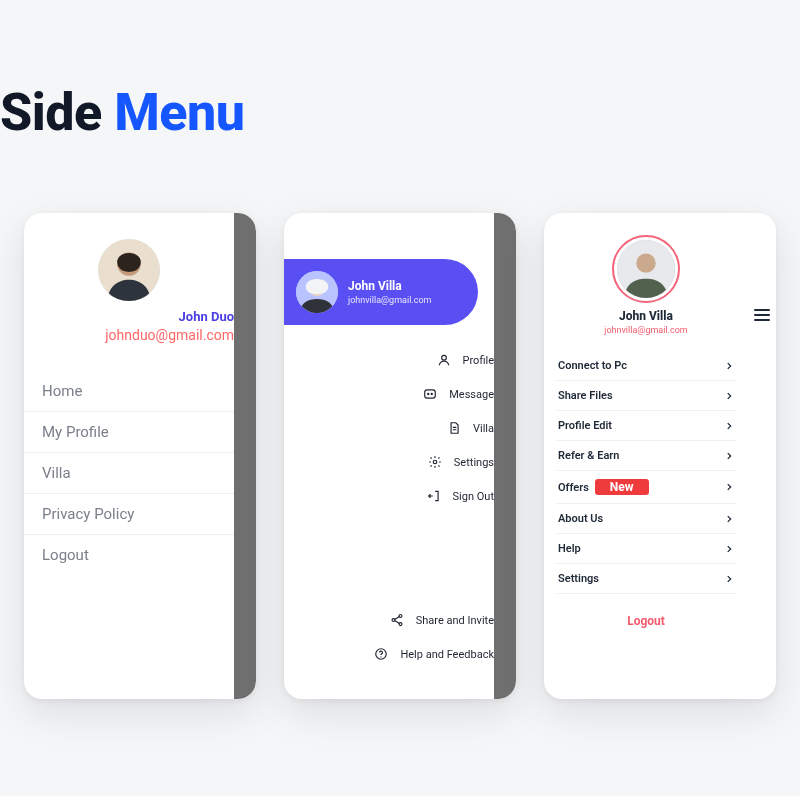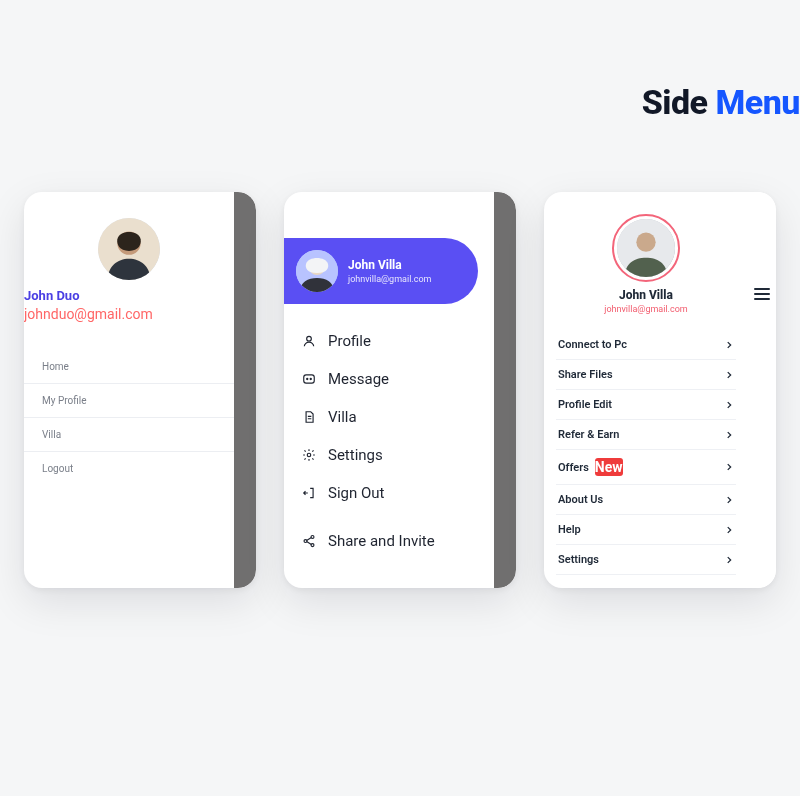--- a/index.html
+++ b/index.html
@@ -5,41 +5,40 @@
   * { margin: 0; padding: 0; box-sizing: border-box; }
   body {
     width: 800px;
     height: 796px;
     background: #f5f6f7;
     font-family: -apple-system, BlinkMacSystemFont, "Segoe UI", Roboto, Arial, sans-serif;
     position: relative;
     overflow: hidden;
   }
   .page-title {
-    text-align: right;
-    font-size: 34px;
+    text-align: left;
+    font-size: 52px;
     font-weight: 800;
     padding-top: 82px;
     letter-spacing: -0.5px;
-    padding-left: 16px;
   }
   .page-title .dark { color: #111827; }
   .page-title .blue { color: #1556ff; }
 
   .showcase {
     display: flex;
     justify-content: center;
     gap: 28px;
     margin-top: 70px;
     padding: 0 12px;
   }
 
   .phone {
     width: 232px;
-    height: 396px;
+    height: 486px;
     background: #fff;
     border-radius: 18px;
     box-shadow: 0 14px 40px rgba(10,14,30,.10), 0 2px 6px rgba(10,14,30,.06);
     position: relative;
     overflow: hidden;
     flex: 0 0 auto;
     display: flex;
   }
   .drawer {
     flex: 1 1 auto;
@@ -55,34 +54,34 @@
     border-bottom-right-radius: 18px;
   }
   .sidebar.slim { width: 28px; background:#fff; display:flex; align-items:flex-start; justify-content:center; padding-top:96px; }
   .hamburger { width:16px; height:12px; position:relative; }
   .hamburger span { position:absolute; left:0; right:0; height:2px; background:#1f2937; border-radius:2px; }
   .hamburger span:nth-child(1){top:0;}
   .hamburger span:nth-child(2){top:5px;}
   .hamburger span:nth-child(3){top:10px;}
 
   
-  .p1-header { text-align:left; padding: 26px 0 10px; }
+  .p1-header { text-align:right; padding: 26px 0 10px; }
   .avatar {
     width: 62px; height: 62px; border-radius: 50%;
     background: linear-gradient(135deg,#e5e7eb,#d1d5db);
     margin: 0 auto 8px;
     display:flex; align-items:center; justify-content:center;
     overflow:hidden;
   }
   .avatar svg { width:100%; height:100%; display:block; }
   .p1-name { color:#4a3fe3; font-weight:700; font-size:13px; }
   .p1-email { color:#f66; font-size:14px; margin-top:3px; }
   .p1-list { margin-top: 18px; }
   .p1-item {
-    font-size:10px; color:#7a7f89;
+    font-size:15px; color:#7a7f89;
     padding: 11px 18px;
     border-bottom: 1px solid #eceef2;
     cursor:pointer;
   }
   .p1-item:last-child { border-bottom:none; }
 
   
   .p2-profile {
     margin: 46px 0 0 0;
     background:#5a4ff3;
@@ -96,23 +95,24 @@
   .p2-profile .mini-av {
     width:42px; height:42px; border-radius:50%;
     background: linear-gradient(135deg,#c7d2fe,#a5b4fc);
     overflow:hidden; flex:0 0 auto;
   }
   .p2-name { font-weight:700; font-size:12px; }
   .p2-email { font-size:9px; opacity:.85; margin-top:2px; }
   .p2-list { margin-top: 18px; padding-left: 18px; }
   .p2-item {
     display:flex; align-items:center; gap:12px;
-    font-size:15px; color:#1f2430;
+    font-size:11px; color:#1f2430;
     padding: 10px 0;
     cursor:pointer;
+    justify-content:flex-end;
   }
   .p2-icon { width:14px; height:14px; color:#1f2430; flex:0 0 auto; }
   .p2-bottom { margin-top:auto; padding: 0 0 28px 18px; }
 
   
   .p3-header { text-align:center; padding: 22px 0 6px; }
   .p3-avatar-ring {
     width:68px; height:68px; border-radius:50%;
     border: 2px solid #f3657a;
     padding:3px; margin:0 auto 6px;
@@ -130,22 +130,22 @@
     display:flex; align-items:center; justify-content:space-between;
     font-size:11px; color:#1f2937; font-weight:600;
     padding: 8px 2px;
     border-bottom: 1px solid #eef0f4;
     cursor:pointer;
     gap:44px;
   }
   .p3-item .left { display:flex; align-items:center; gap:6px; }
   .badge-new {
     background:#ef3b3b; color:#fff;
-    font-size:14px; font-weight:700;
-    padding:1px 0; border-radius:3px;
+    font-size:12px; font-weight:700;
+    padding:1px 15px; border-radius:3px;
   }
   .chev { color:#1f2937; }
   .p3-logout {
     text-align:center; color:#f25c6e; font-weight:700;
     font-size:12px; padding: 20px 0 0;
   }
 </style>
 </head>
 <body>
 
@@ -166,20 +166,21 @@
             <path d="M20 22c2-10 22-10 24 0 1 5-2 12-12 12s-13-7-12-12z" fill="#2c241c"></path>
           </svg>
         </div>
         <div class="p1-name">John Duo</div>
         <div class="p1-email">johnduo@gmail.com</div>
       </div>
       <div class="p1-list">
         <div class="p1-item"><span>Home</span></div>
         <div class="p1-item"><span>My Profile</span></div>
         <div class="p1-item"><span>Villa</span></div>
+        <div class="p1-item"><span>Privacy Policy</span></div>
         <div class="p1-item"><span>Logout</span></div>
       </div>
     </div>
     <div class="sidebar"></div>
   </div>
 
   <div class="phone">
     <div class="drawer">
       <div class="p2-profile">
         <div class="mini-av">
@@ -236,20 +237,28 @@
       <div class="p2-bottom">
         <div class="p2-item">
           <svg class="p2-icon" viewBox="0 0 24 24" fill="none" stroke="currentColor" stroke-width="2">
               <circle cx="18" cy="5" r="2.5"></circle>
               <circle cx="6" cy="12" r="2.5"></circle>
               <circle cx="18" cy="19" r="2.5"></circle>
               <path d="M8 11l8-5M8 13l8 5"></path>
             </svg>
           <span>Share and Invite</span>
         </div>
+        <div class="p2-item">
+          <svg class="p2-icon" viewBox="0 0 24 24" fill="none" stroke="currentColor" stroke-width="2">
+              <circle cx="12" cy="12" r="9"></circle>
+              <path d="M9.5 9.5a2.5 2.5 0 1 1 3.5 2.3c-.8.4-1 1-1 1.7"></path>
+              <circle cx="12" cy="17" r="1" fill="currentColor" stroke="none"></circle>
+            </svg>
+          <span>Help and Feedback</span>
+        </div>
       </div>
     </div>
     <div class="sidebar"></div>
   </div>
 
   <div class="phone">
     <div class="drawer">
       <div class="p3-header">
         <div class="p3-avatar-ring">
           <div class="inner">

